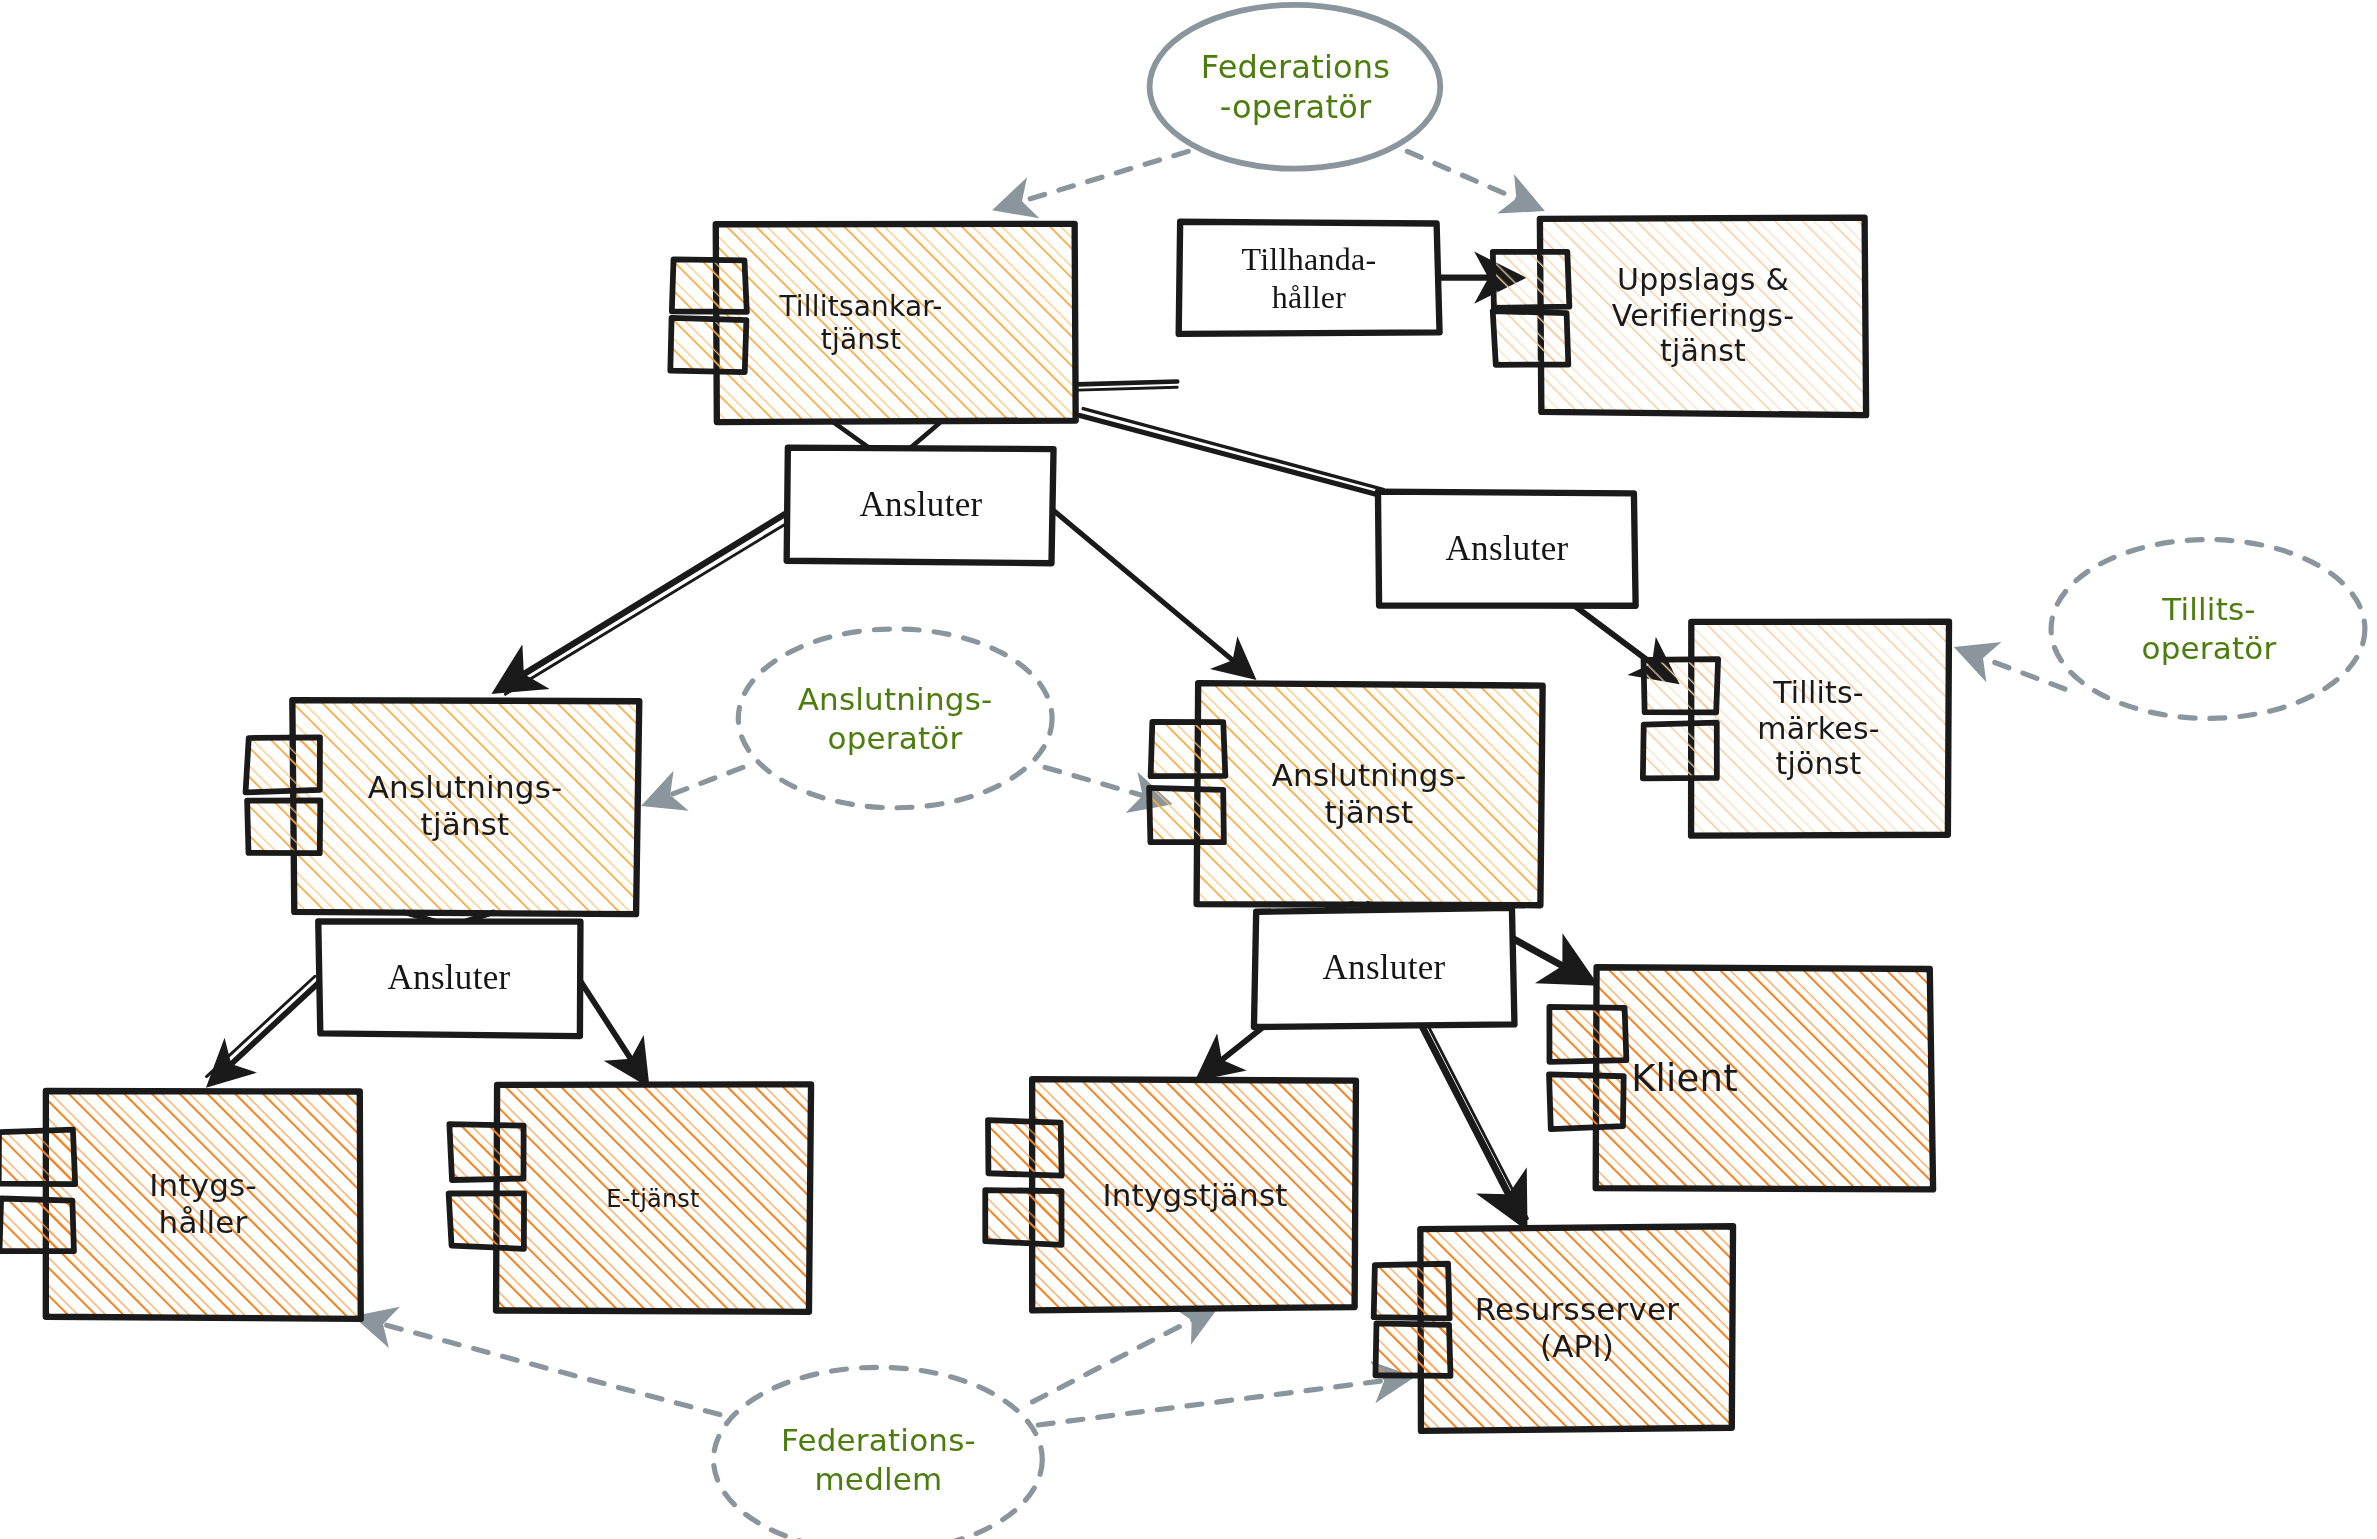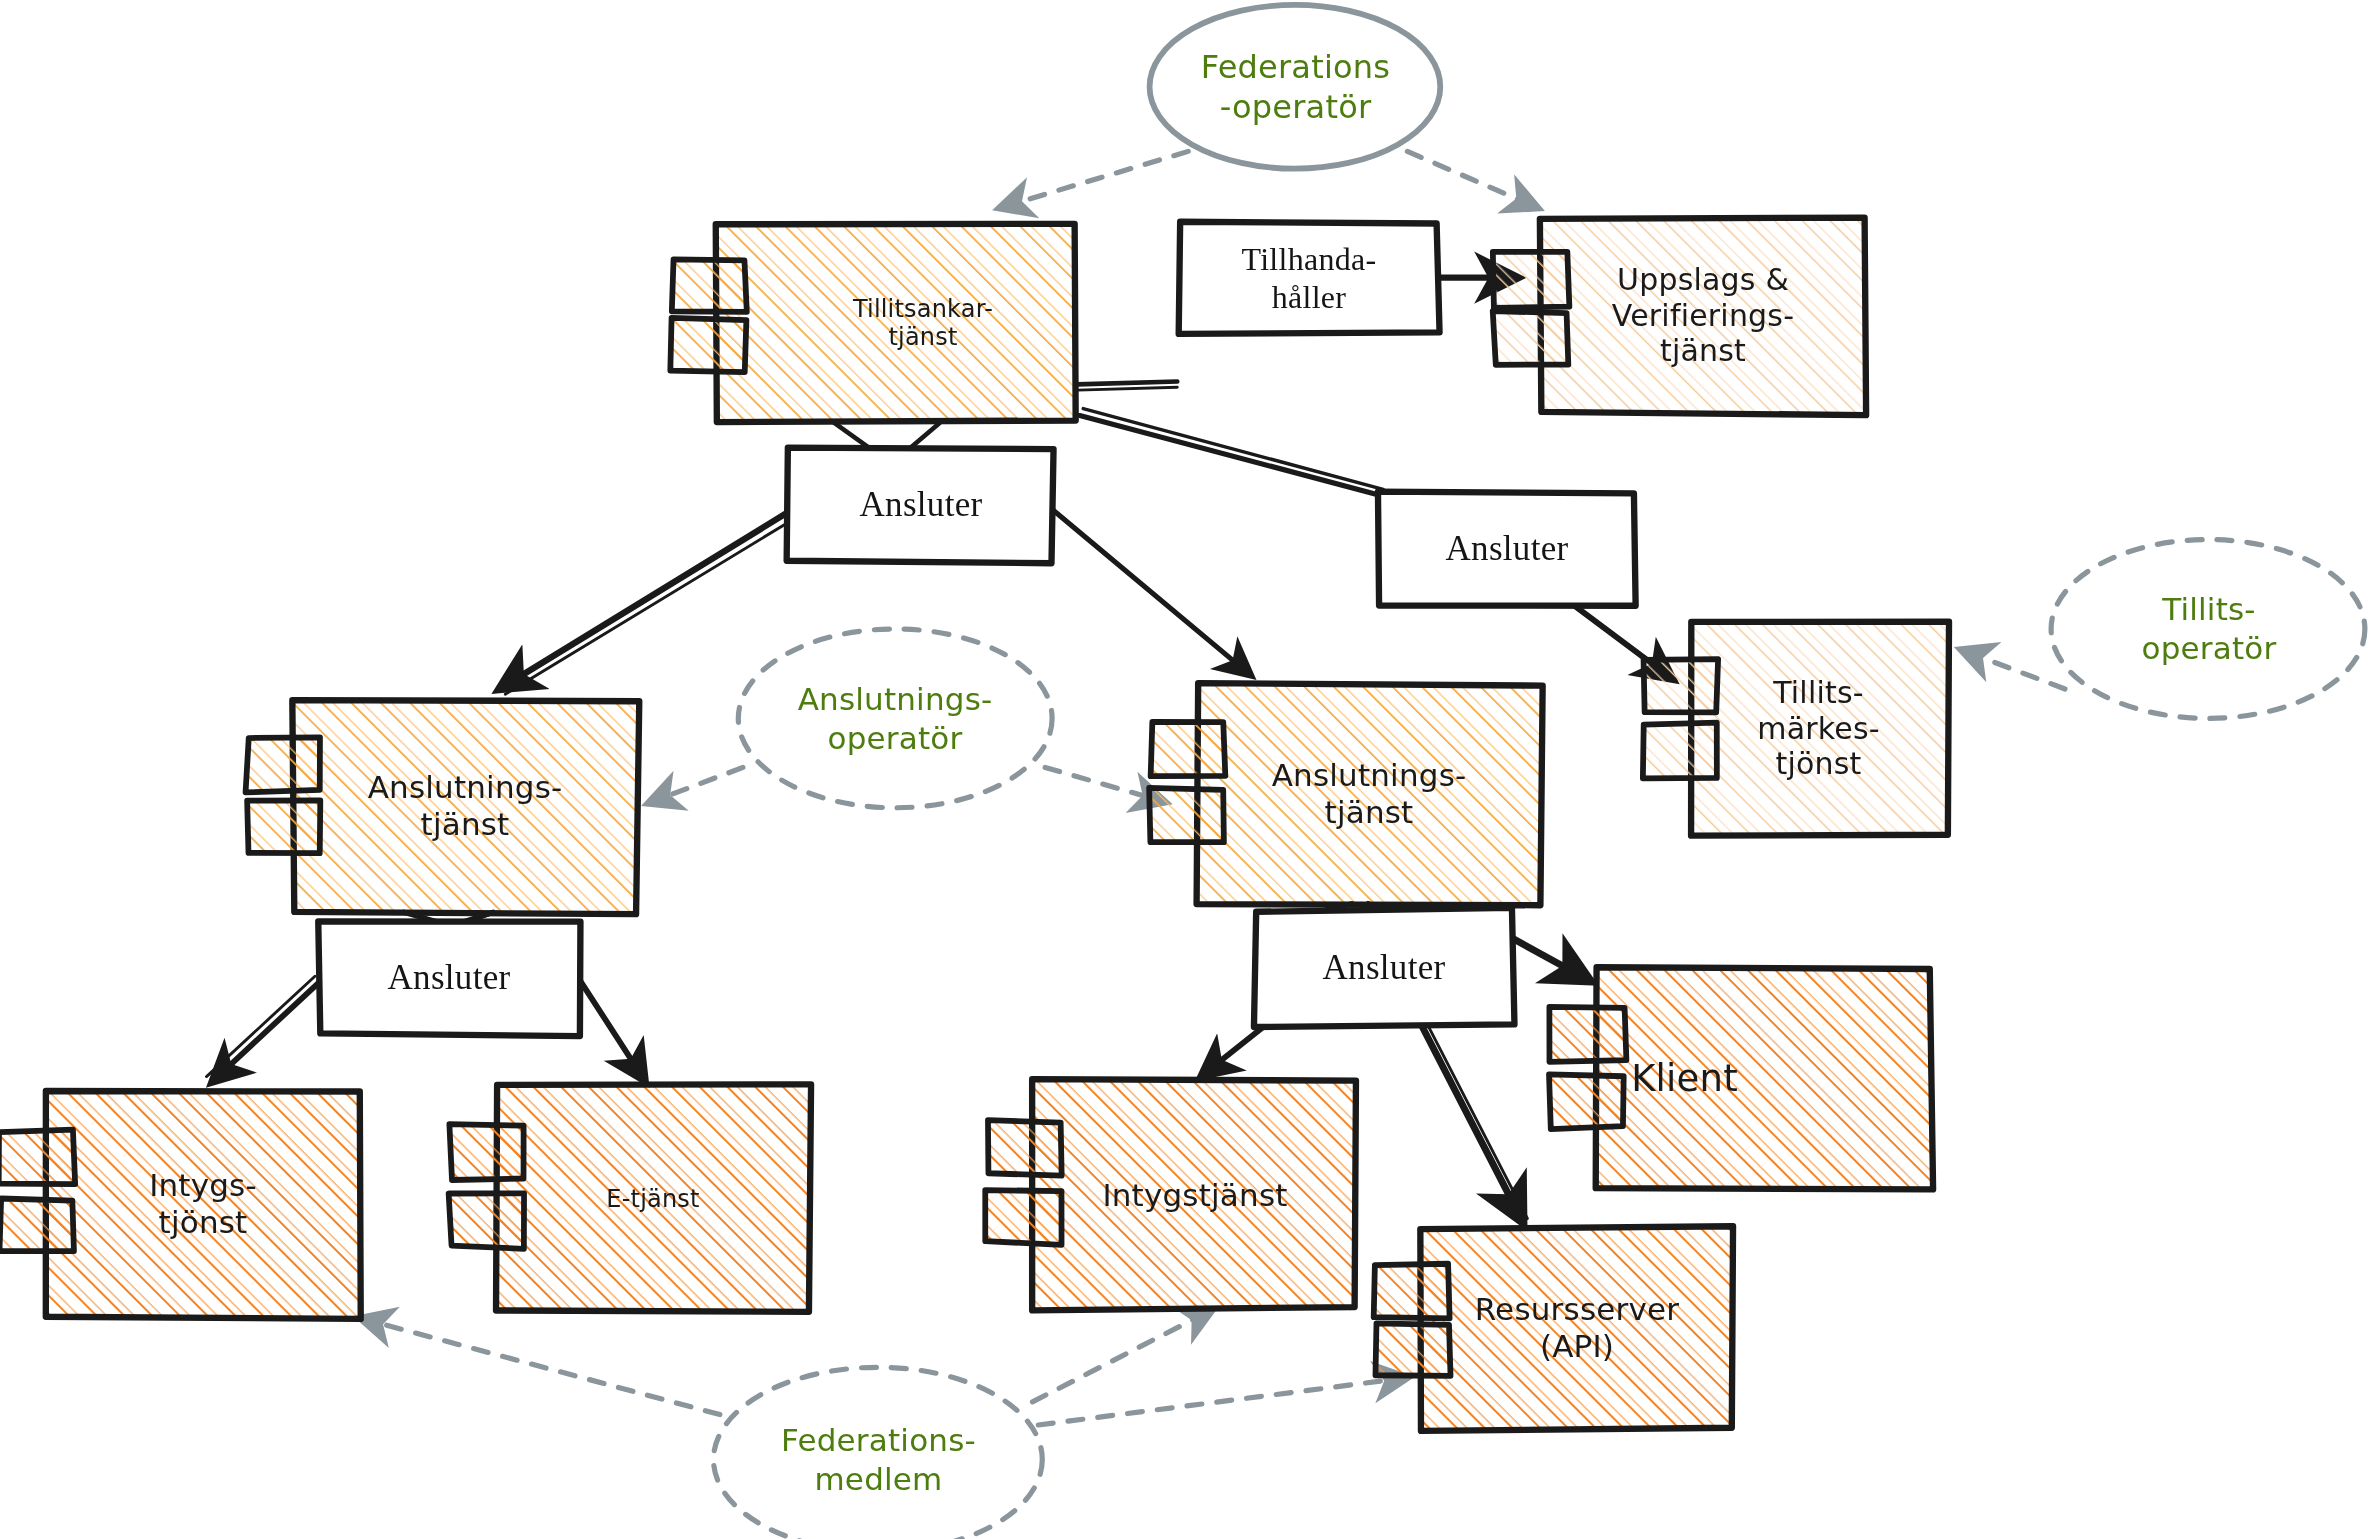--- a/index.html
+++ b/index.html
@@ -263,39 +263,39 @@
         <g>
           <ellipse cx="3828" cy="1090" rx="272" ry="155" fill="#ffffff" stroke="#8b959c" stroke-width="9" stroke-linecap="round" stroke-dasharray="26 26"></ellipse>
         </g>
         <g>
           <ellipse cx="1522" cy="2530" rx="285" ry="160" fill="#ffffff" stroke="#8b959c" stroke-width="9" stroke-linecap="round" stroke-dasharray="26 26"></ellipse>
         </g>
       </g>
   </svg>
 
   <div id="overlays">
-      <div class="node-label" style="left: 744px; top: 224px; width: 358px; height: 198px; font-size: 24px;">Tillitsankar-
+      <div class="node-label" style="left: 682px; top: 224px; width: 358px; height: 198px; font-size: 28px;">Tillitsankar-
 tjänst</div>
       <div class="hit" style="left: 718px; top: 224px; width: 358px; height: 198px;"></div>
       <div class="node-label" style="left: 1540px; top: 218px; width: 326px; height: 195px; font-size: 30px;">Uppslags &amp;
 Verifierings-
 tjänst</div>
       <div class="hit" style="left: 1540px; top: 218px; width: 326px; height: 195px;"></div>
       <div class="node-label" style="left: 293px; top: 700px; width: 344px; height: 212px; font-size: 31px;">Anslutnings-
 tjänst</div>
       <div class="hit" style="left: 293px; top: 700px; width: 344px; height: 212px;"></div>
       <div class="node-label" style="left: 1197px; top: 684px; width: 344px; height: 219px; font-size: 31px;">Anslutnings-
 tjänst</div>
       <div class="hit" style="left: 1197px; top: 684px; width: 344px; height: 219px;"></div>
       <div class="node-label" style="left: 1690px; top: 622px; width: 257px; height: 213px; font-size: 30px;">Tillits-
 märkes-
 tjönst</div>
       <div class="hit" style="left: 1690px; top: 622px; width: 257px; height: 213px;"></div>
       <div class="node-label" style="left: 46px; top: 1090px; width: 314px; height: 228px; font-size: 31px;">Intygs-
-tjönst</div>
+håller</div>
       <div class="hit" style="left: 46px; top: 1090px; width: 314px; height: 228px;"></div>
       <div class="node-label" style="left: 496px; top: 1085px; width: 314px; height: 228px; font-size: 24px;">E-tjänst</div>
       <div class="hit" style="left: 496px; top: 1085px; width: 314px; height: 228px;"></div>
       <div class="node-label" style="left: 1033px; top: 1081px; width: 324px; height: 228px; font-size: 31px; text-align: right;">Intygstjänst</div>
       <div class="hit" style="left: 1033px; top: 1081px; width: 324px; height: 228px;"></div>
       <div class="node-label" style="left: 1517px; top: 969px; width: 335px; height: 219px; font-size: 37px;">Klient</div>
       <div class="hit" style="left: 1597px; top: 969px; width: 335px; height: 219px;"></div>
       <div class="node-label" style="left: 1421px; top: 1227px; width: 312px; height: 202px; font-size: 31px;">Resursserver
 (API)</div>
       <div class="hit" style="left: 1421px; top: 1227px; width: 312px; height: 202px;"></div>

